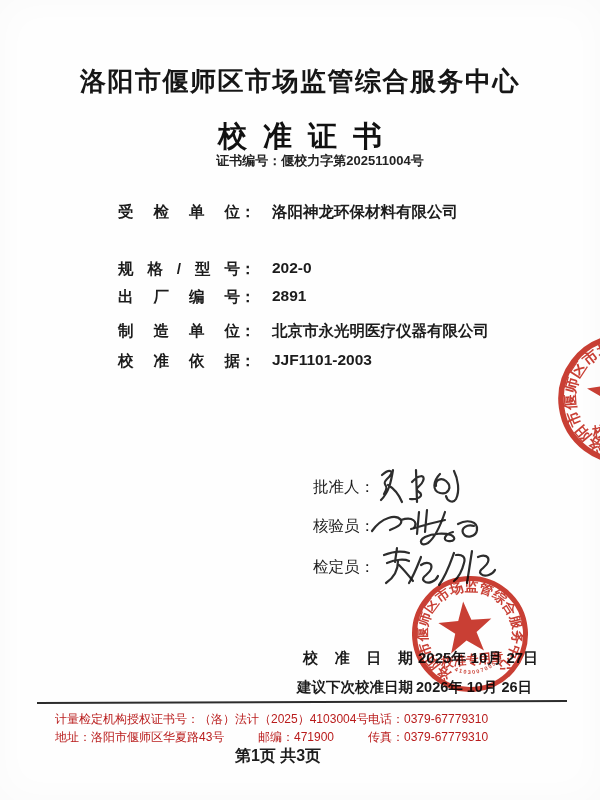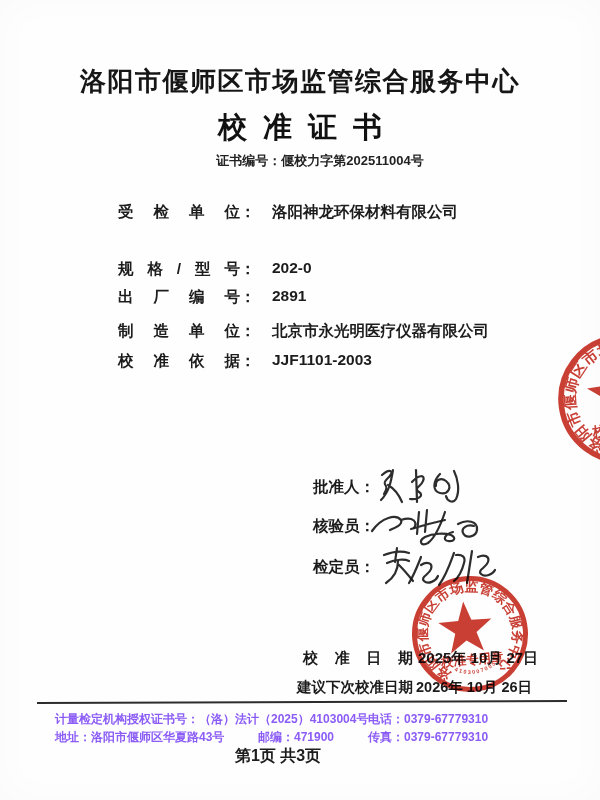--- a/index.html
+++ b/index.html
@@ -9,38 +9,38 @@
     font-family:"Liberation Sans","DejaVu Sans",sans-serif;
     color:#1e1e1e;
     box-shadow:inset 0 0 40px rgba(0,0,0,0.02);
   }
   .abs{position:absolute;}
   .org-title{
     left:0;right:0;top:64px;text-align:center;
     font-size:26px;font-weight:700;letter-spacing:1.5px;color:#161616;
   }
   .doc-title{
-    left:0;right:0;top:108px;text-align:center;
+    left:0;right:0;top:117px;text-align:center;
     font-size:29px;font-weight:700;letter-spacing:0.55em;text-indent:0.55em;color:#111;
   }
   .cert-no{
     left:0;right:0;top:152px;text-align:center;
     font-size:13px;font-weight:700;color:#222;padding-left:40px;
   }
   .frow{left:118px;font-size:15.5px;font-weight:700;white-space:nowrap;color:#1c1c1c;}
   .flabel{display:inline-block;width:122px;text-align:justify;text-align-last:justify;}
   .fvalue{position:absolute;left:154px;top:0;white-space:nowrap;}
-  .sigrow{left:313px;font-size:15.5px;font-weight:700;color:#1c1c1c;}
+  .sigrow{left:313px;font-size:15.5px;font-weight:400;color:#1c1c1c;}
   .sig{position:absolute;}
   .sig path{fill:none;stroke:#1b1b1b;stroke-width:2.2;stroke-linecap:round;stroke-linejoin:round;opacity:.92;}
   .drow{font-size:15px;font-weight:700;white-space:nowrap;color:#1b1b1b;margin-top:12px;}
   .dlabel{display:inline-block;text-align:justify;text-align-last:justify;}
   .stamp{opacity:.9;mix-blend-mode:multiply;}
   .footer-rule{left:37px;top:701px;width:530px;height:2px;background:#2c2c2c;transform:rotate(-0.2deg);}
-  .fline{font-size:12px;font-weight:700;white-space:nowrap;color:#8b5cf6;}
+  .fline{font-size:12px;font-weight:400;white-space:nowrap;color:#b91c1c;}
   .pageinfo{left:0;width:556px;top:746px;text-align:center;font-size:16px;font-weight:700;color:#1d1d1d;}
 </style>
 </head>
 <body>
 
 <div class="page">
 
   <div class="abs org-title">洛阳市偃师区市场监管综合服务中心</div>
   <div class="abs doc-title">校准证书</div>
   <div class="abs cert-no">证书编号：偃校力字第202511004号</div>

